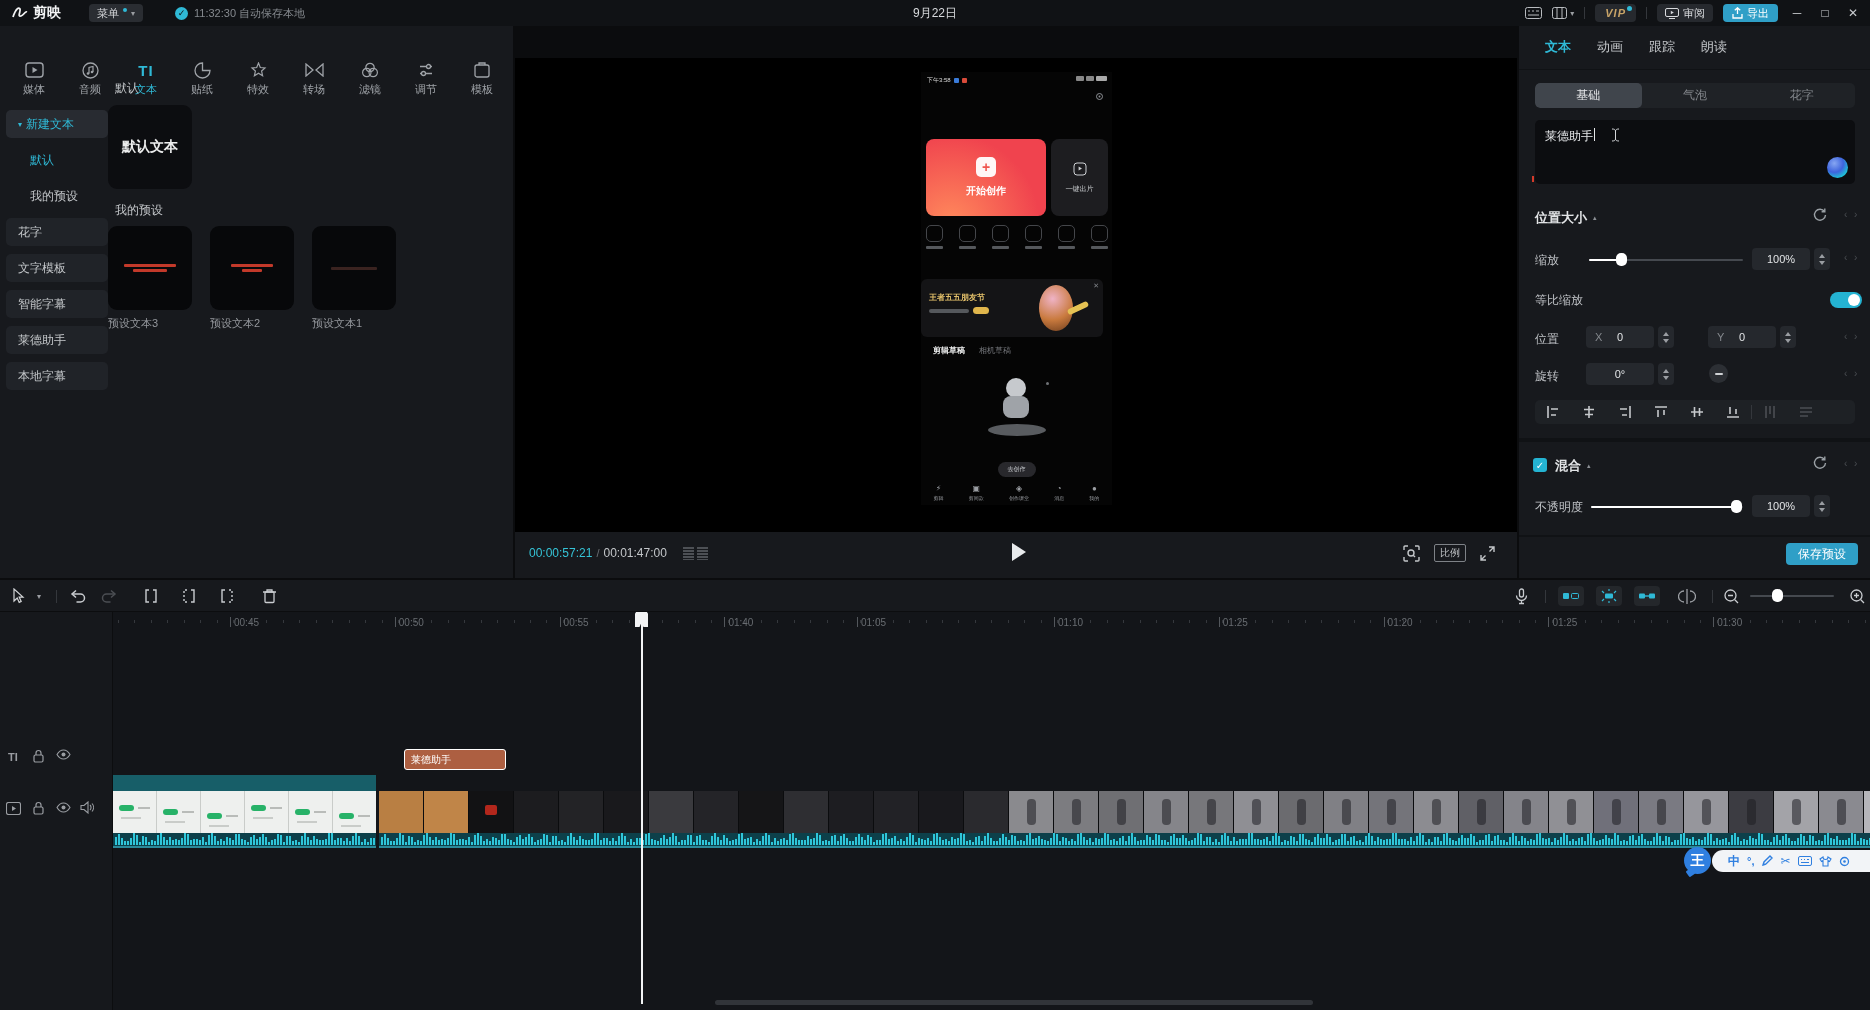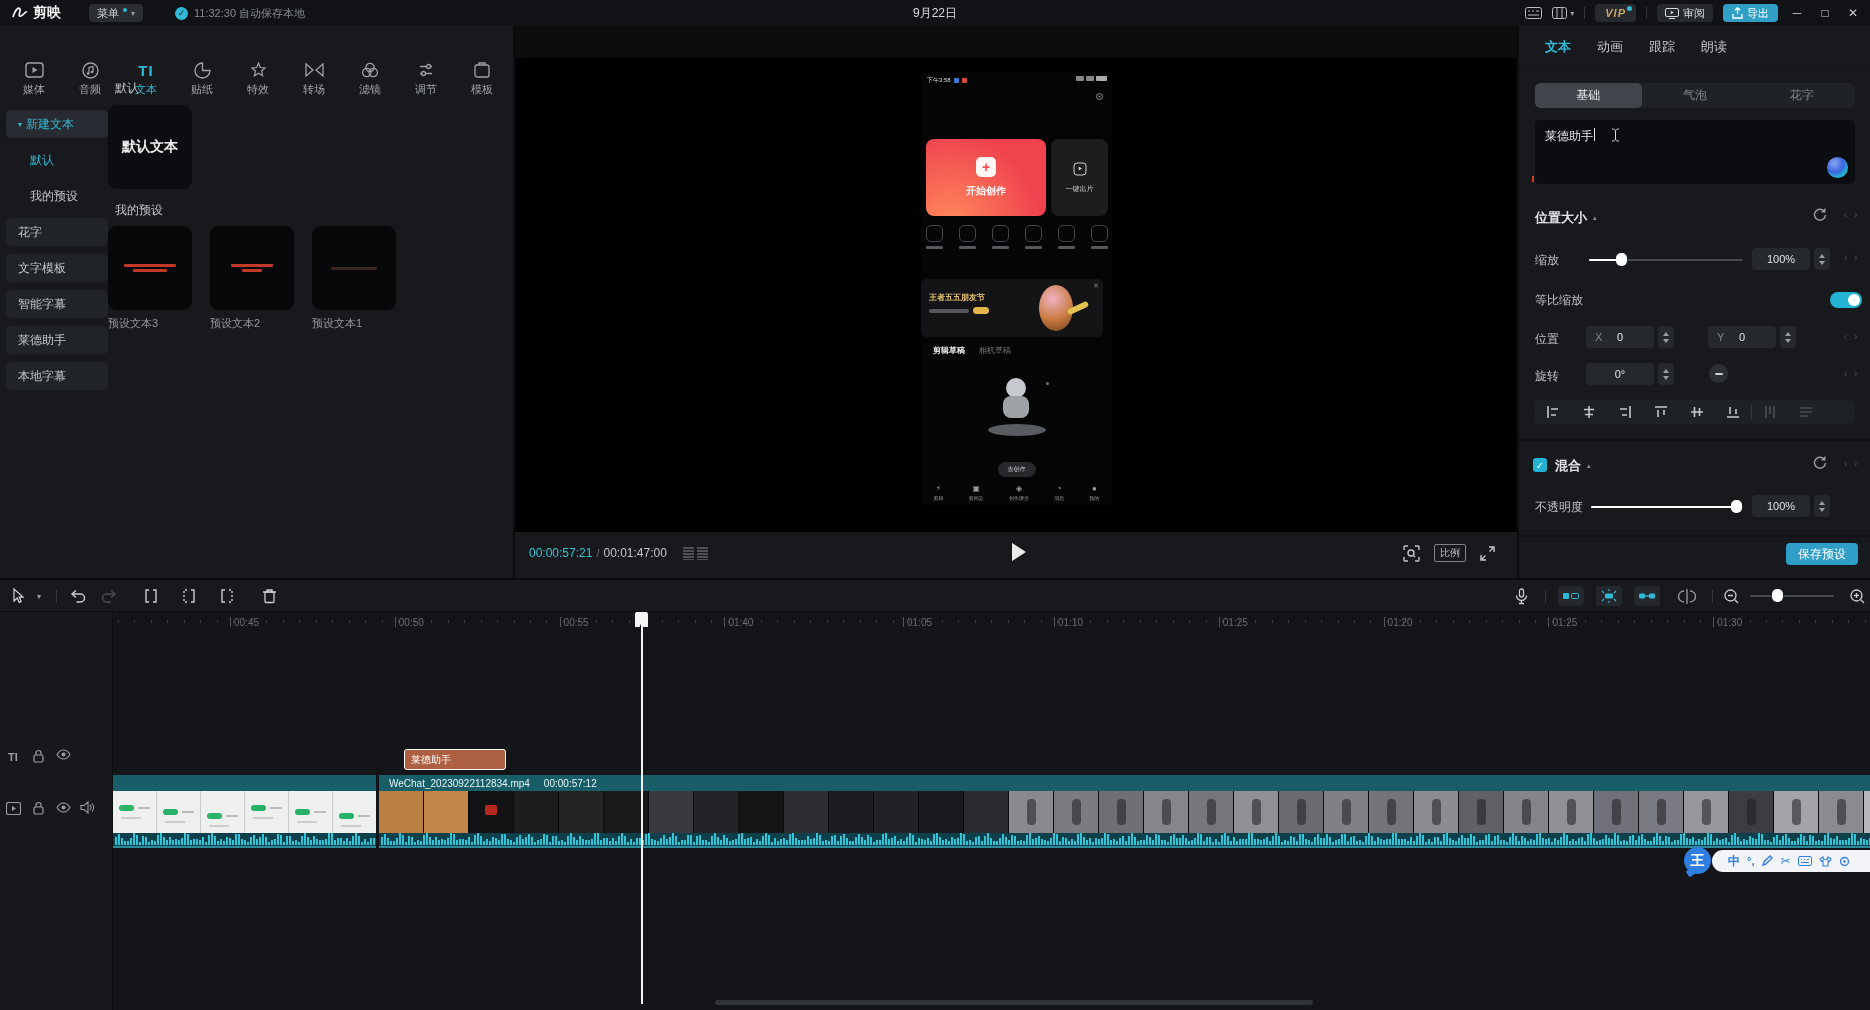--- a/index.html
+++ b/index.html
@@ -840,21 +840,21 @@
           <span>00:50</span>
         </span>
         <span class="ruler-label" style="left: 559.6px;">
           <span class="ruler-tickbar"></span>
           <span>00:55</span>
         </span>
         <span class="ruler-label" style="left: 724.4px;">
           <span class="ruler-tickbar"></span>
           <span>01:40</span>
         </span>
-        <span class="ruler-label" style="left: 903px;">
+        <span class="ruler-label" style="left: 857px;">
           <span class="ruler-tickbar"></span>
           <span>01:05</span>
         </span>
         <span class="ruler-label" style="left: 1054px;">
           <span class="ruler-tickbar"></span>
           <span>01:10</span>
         </span>
         <span class="ruler-label" style="left: 1218.8px;">
           <span class="ruler-tickbar"></span>
           <span>01:25</span>
@@ -911,24 +911,20 @@
             <path d="M10 4a3.5 3.5 0 0 1 0 5M12 2.5a6 6 0 0 1 0 8" stroke="#9a9da2" fill="none" stroke-width="1.1"></path>
           </svg>
       </span>
     </div>
 
     <div class="text-clip">
       <span>莱德助手</span>
     </div>
 
     <div class="vclip-bar" style="left:113px;width:263px;"></div>
-    <div class="vclip-bar" style="left:379px;width:1491px;">
-      <span>WeChat_20230922112834.mp4</span>
-      <span>00:00:57:12</span>
-    </div>
     <div class="thumb-strip" id="thumbs1" style="left:113px;width:263px;">
         <div style="width: 44px; height: 42px; background: rgb(238, 240, 238); border-right: 1px solid rgb(201, 204, 201); position: relative; flex: 0 0 auto;">
           <span style="position:absolute;left:6px;top:14px;width:15px;height:6px;border-radius:3px;background:#27b268;"></span>
           <span style="position:absolute;left:25px;top:16px;width:12px;height:2px;background:#b9bcb9;"></span>
           <span style="position:absolute;left:8px;top:26px;width:20px;height:2px;background:#c9ccc9;"></span>
         </div>
         <div style="width: 44px; height: 42px; background: rgb(238, 240, 238); border-right: 1px solid rgb(201, 204, 201); position: relative; flex: 0 0 auto;">
           <span style="position:absolute;left:6px;top:18px;width:15px;height:6px;border-radius:3px;background:#27b268;"></span>
           <span style="position:absolute;left:25px;top:20px;width:12px;height:2px;background:#b9bcb9;"></span>
           <span style="position:absolute;left:8px;top:30px;width:20px;height:2px;background:#c9ccc9;"></span>

